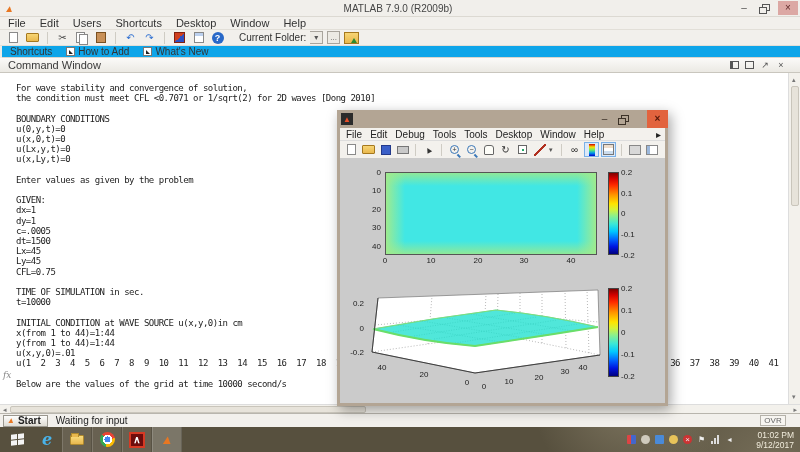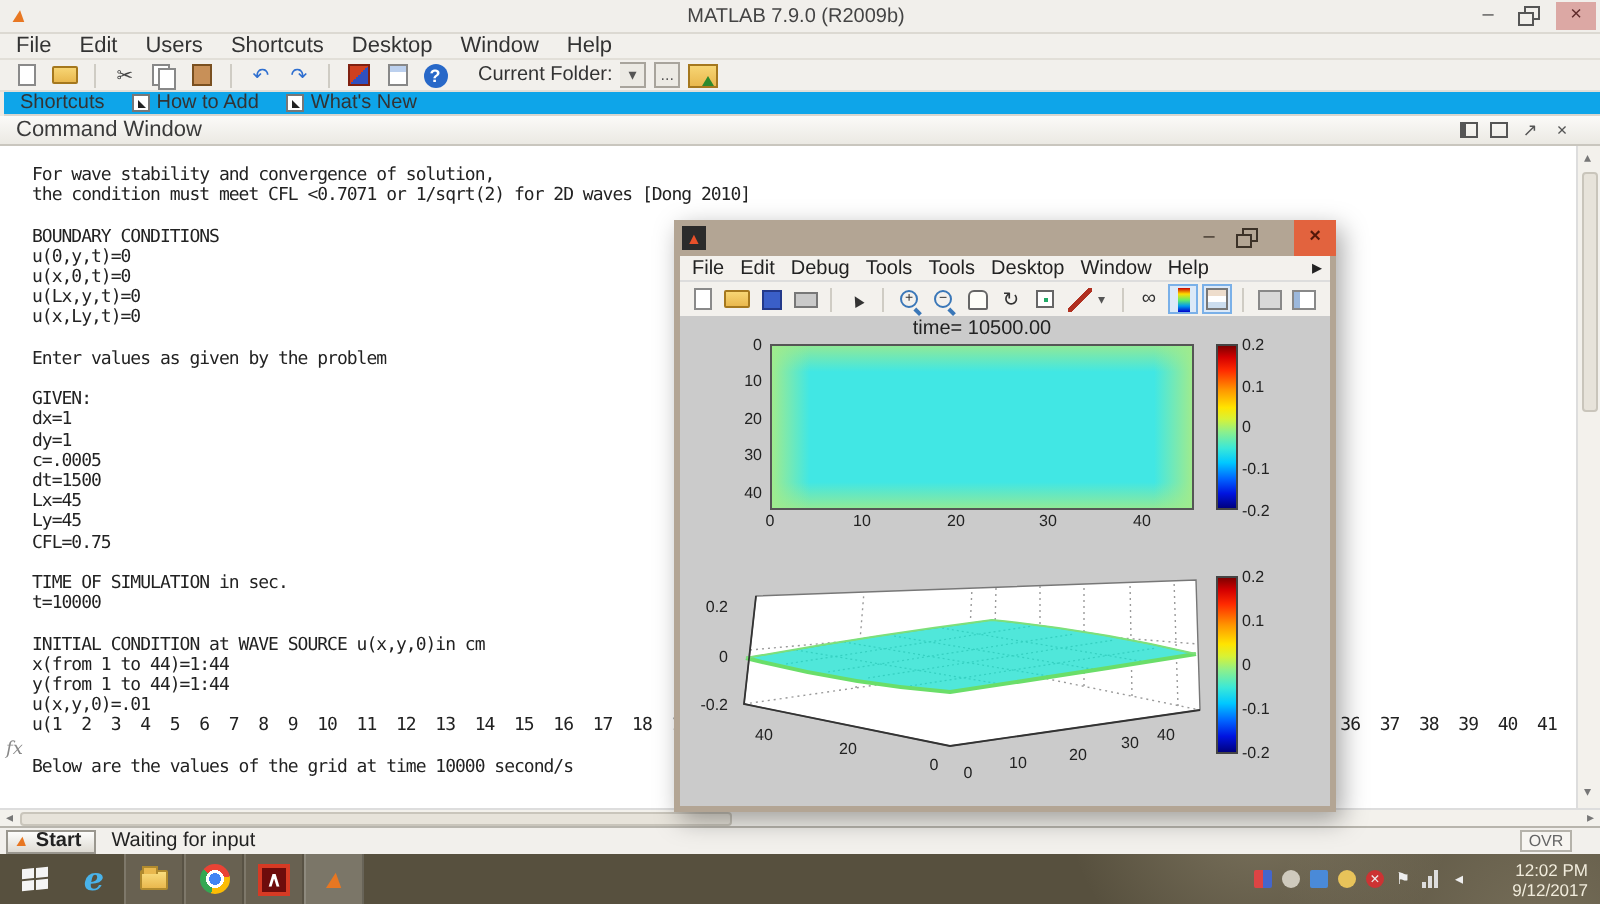--- a/index.html
+++ b/index.html
@@ -309,21 +309,21 @@
       <span class="t t-shield"></span>
       <span class="t t-gray"></span>
       <span class="t t-blue"></span>
       <span class="t t-yel"></span>
       <span class="t t-red">×</span>
       <span class="t">⚑</span>
       <span class="t t-net"></span>
       <span class="t">◂</span>
     </span>
     <span class="clock">
-      <span style="display:block">12:02 PM</span>
+      <span style="display:block">01:02 PM</span>
       <span style="display:block">9/12/2017</span>
     </span>
   </div>
 
   <div class="abs figure">
     <div class="abs fig-titlebar">
       <span class="fig-icon">▲</span>
       <span class="figbtn" style="right:56px">–</span>
       <span class="figbtn" style="right:38px;padding-top:2px"><span class="fig-restore"></span></span>
       <span class="figbtn fig-close" style="right:0">×</span>
@@ -385,21 +385,20 @@
       <span class="sep"></span>
       <span class="fbi">
           <span class="tool-sq1"></span>
         </span>
       <span class="fbi">
           <span class="tool-sq2"></span>
         </span>
     </div>
     <div class="abs fig-canvas"></div>
 
-    <span class="abs plot-title">time= 10500.00</span>
     <div class="abs axes1">
         <div class="pcolor"></div>
       </div>
     <span class="tick" style="left:40px;top:146px;width:16px;text-align:center">0</span>
     <span class="tick" style="left:86px;top:146px;width:16px;text-align:center">10</span>
     <span class="tick" style="left:133px;top:146px;width:16px;text-align:center">20</span>
     <span class="tick" style="left:179px;top:146px;width:16px;text-align:center">30</span>
     <span class="tick" style="left:226px;top:146px;width:16px;text-align:center">40</span>
     <span class="tick" style="left:20px;top:58px;width:24px;text-align:right">0</span>
     <span class="tick" style="left:20px;top:76px;width:24px;text-align:right">10</span>

